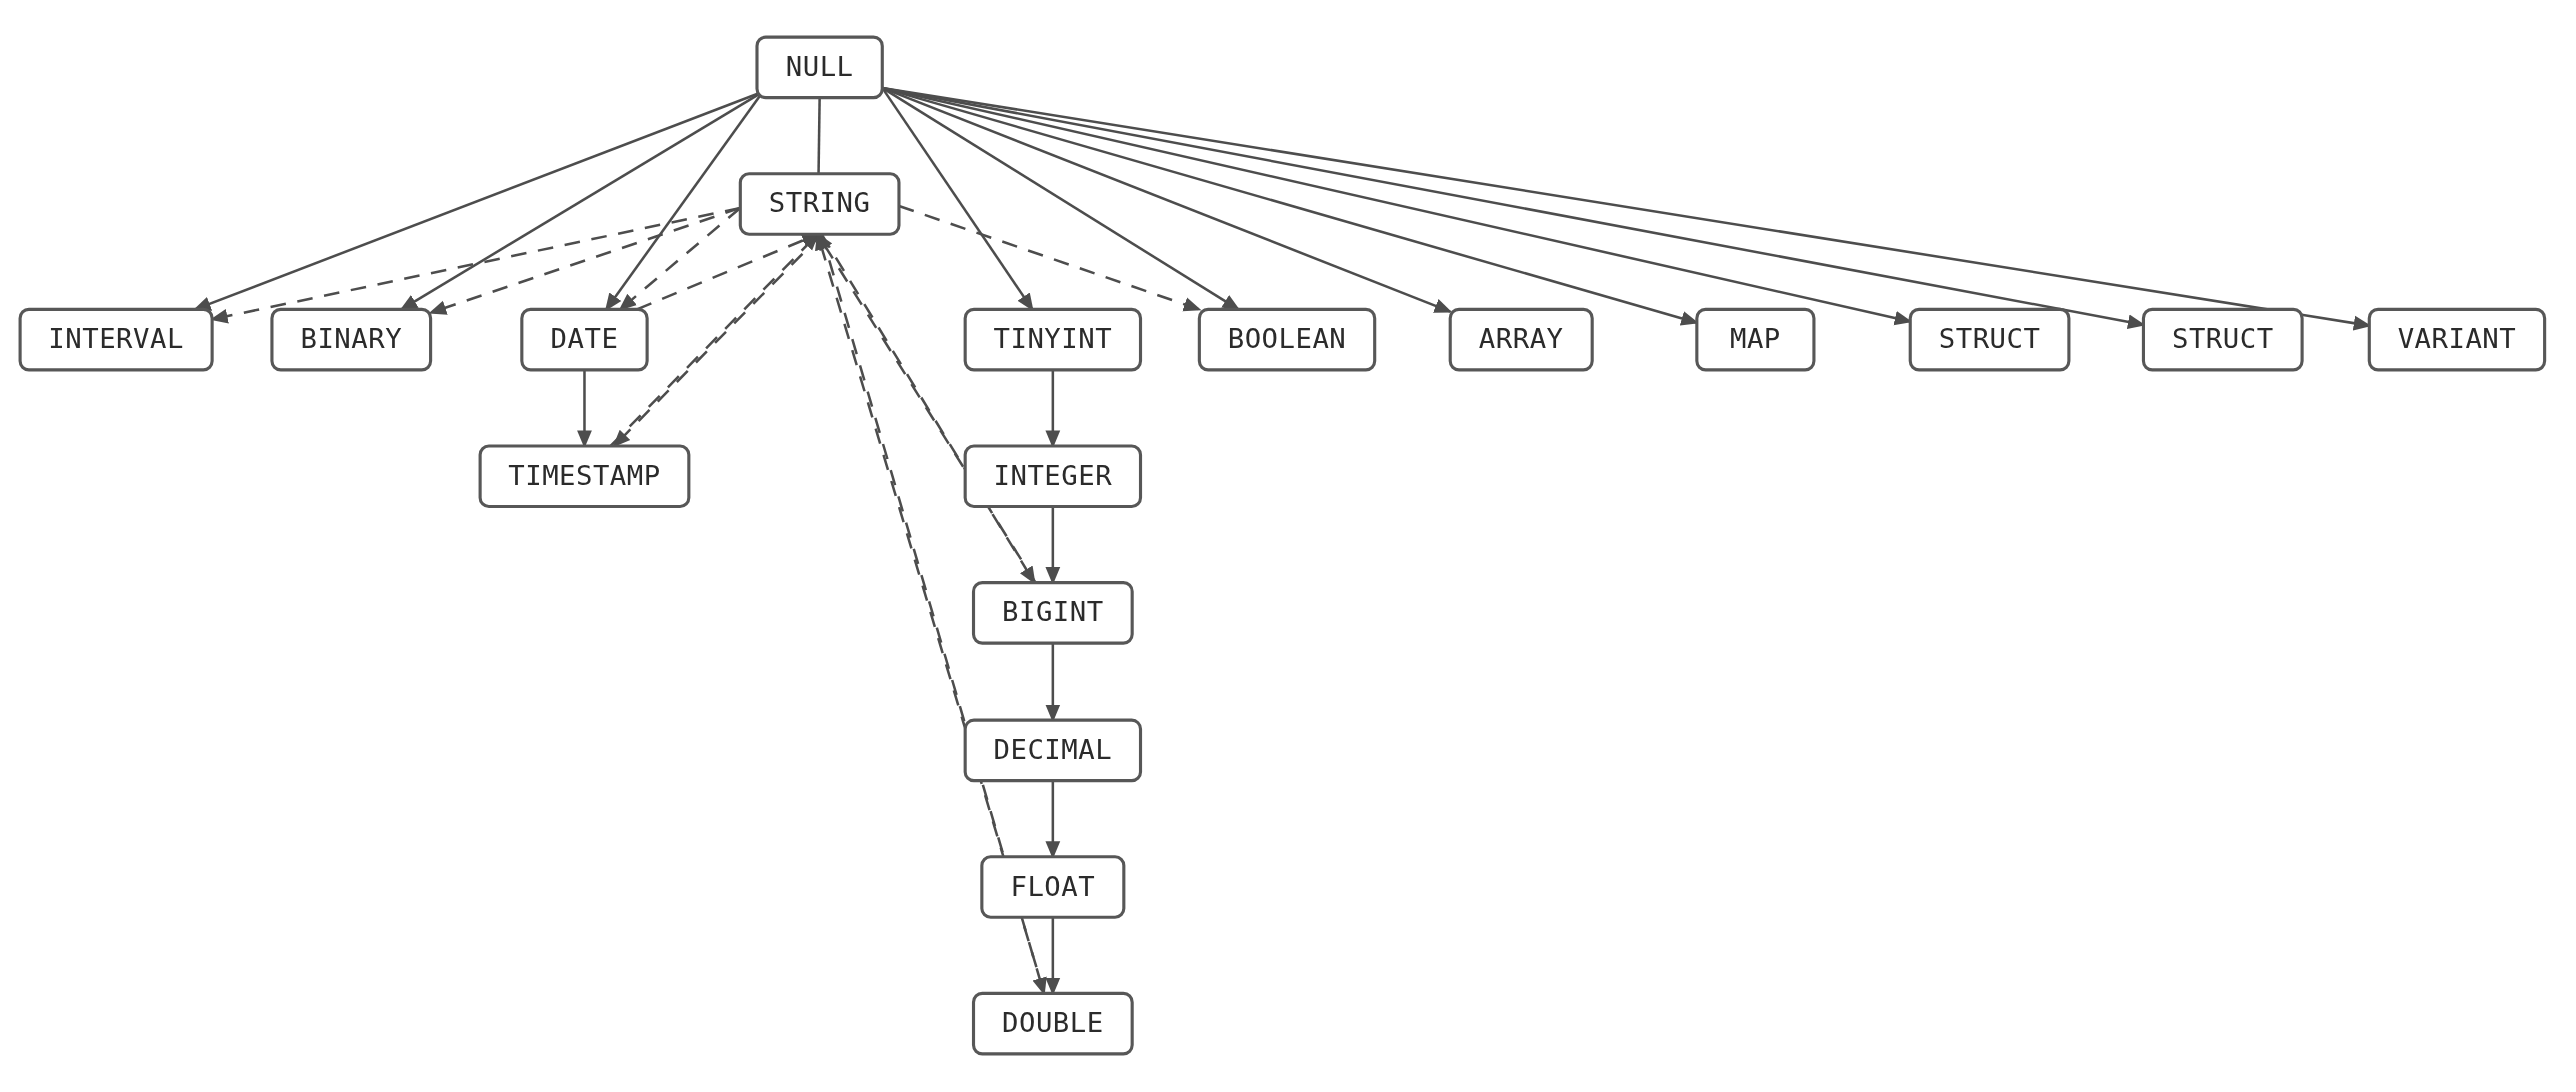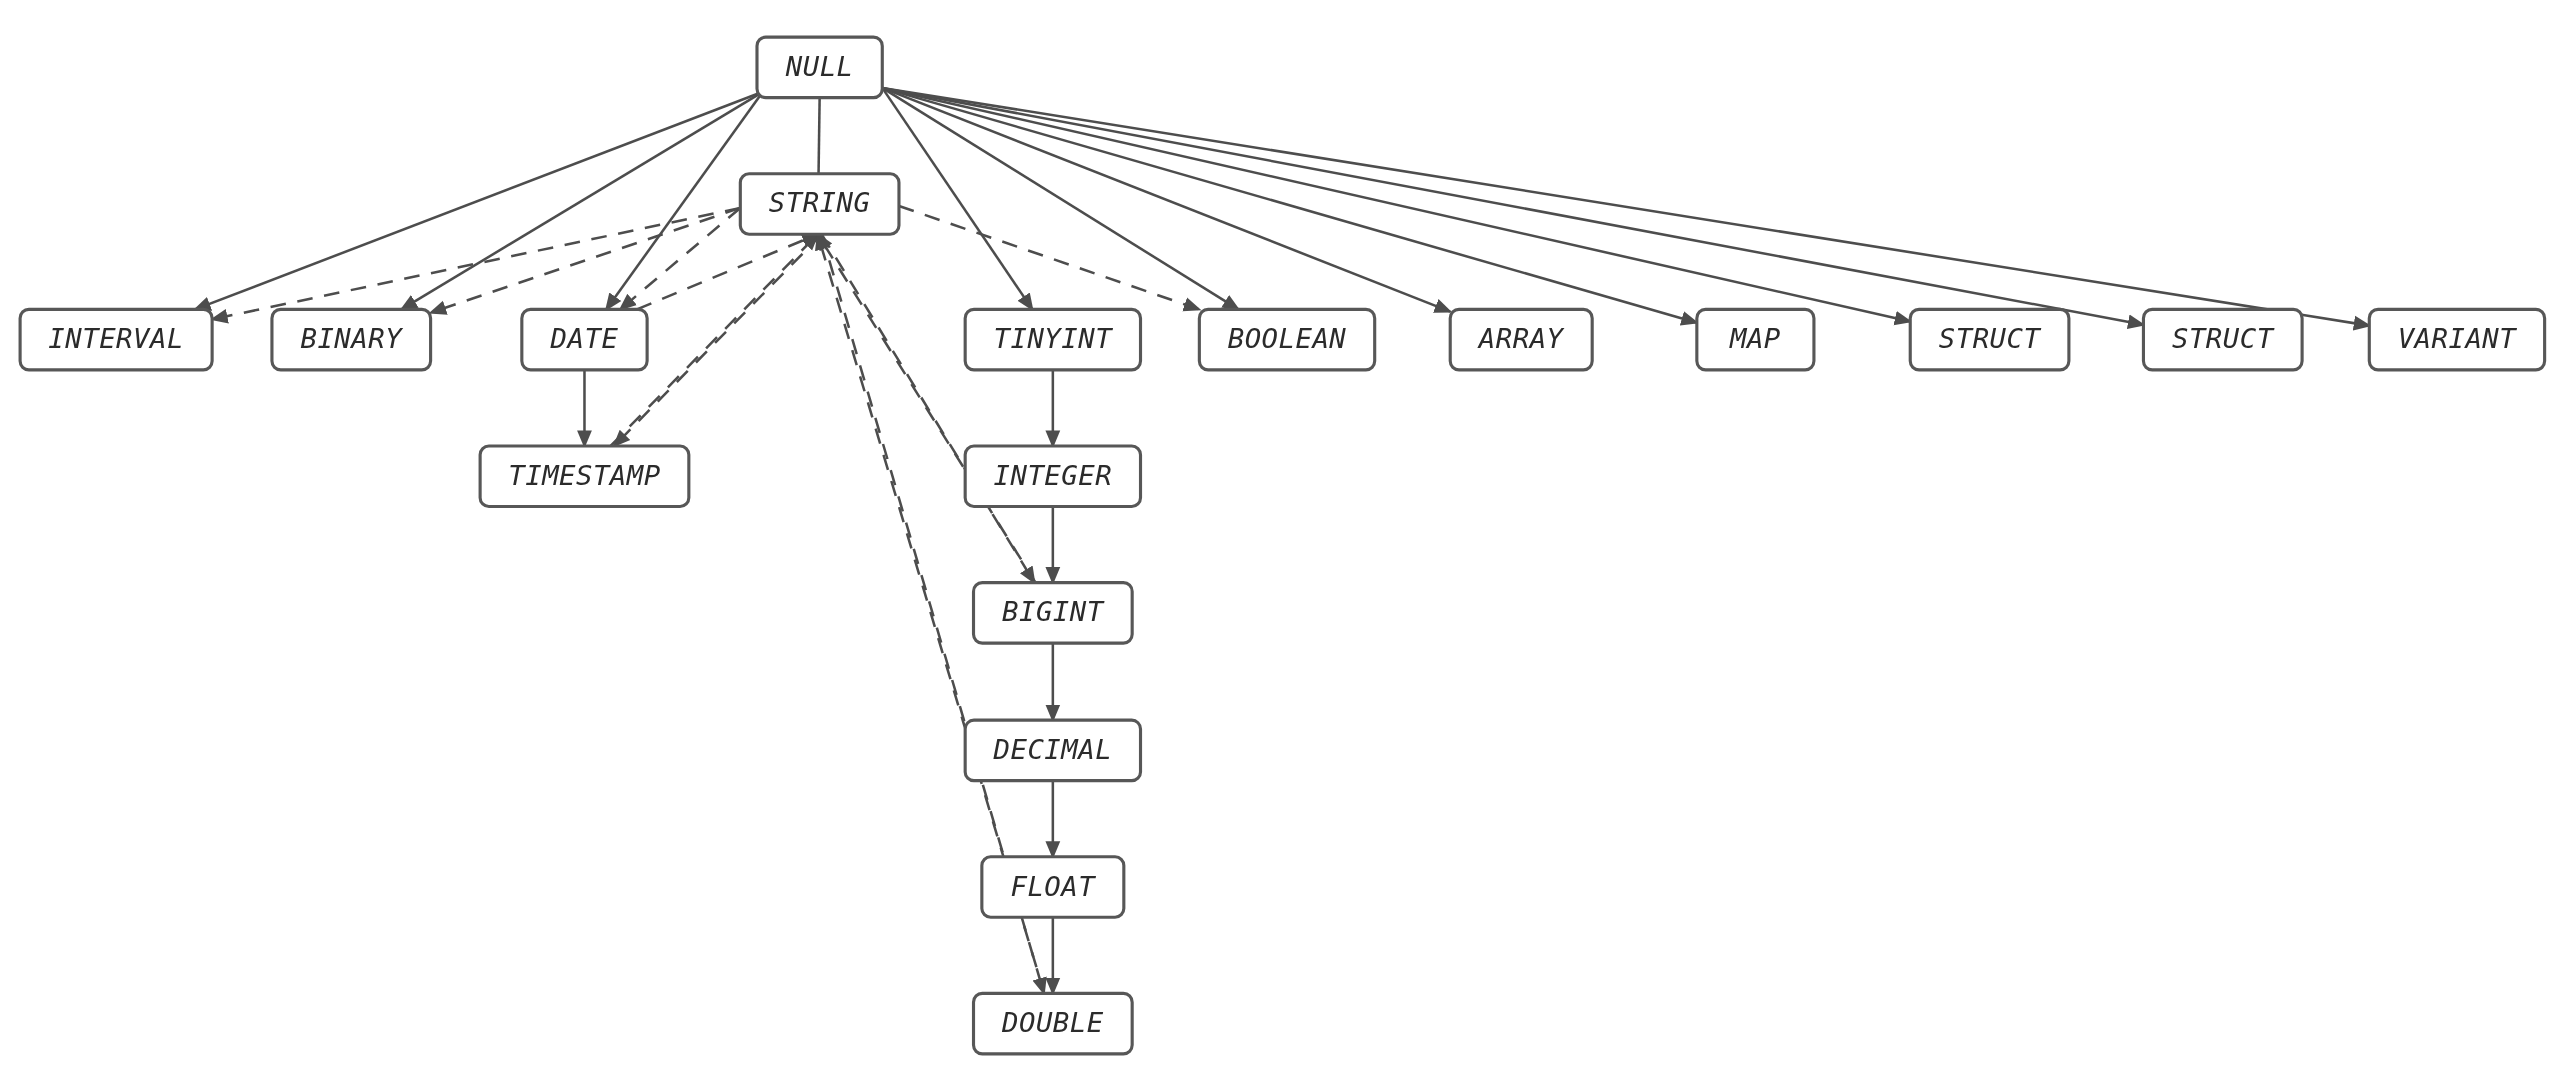--- a/index.html
+++ b/index.html
@@ -11,21 +11,20 @@
     width: 2576px;
     height: 1093px;
     font-family: "DejaVu Sans Mono", "Liberation Mono", monospace;
     overflow: hidden;
   }
   #diagram-root {
     position: relative;
     width: 2576px;
     height: 1093px;
     background: #ffffff;
-    font-style: italic;
   }
   svg#graph {
     position: absolute;
     left: 0;
     top: 0;
     width: 2576px;
     height: 1093px;
     display: block;
   }
   .node-box {

